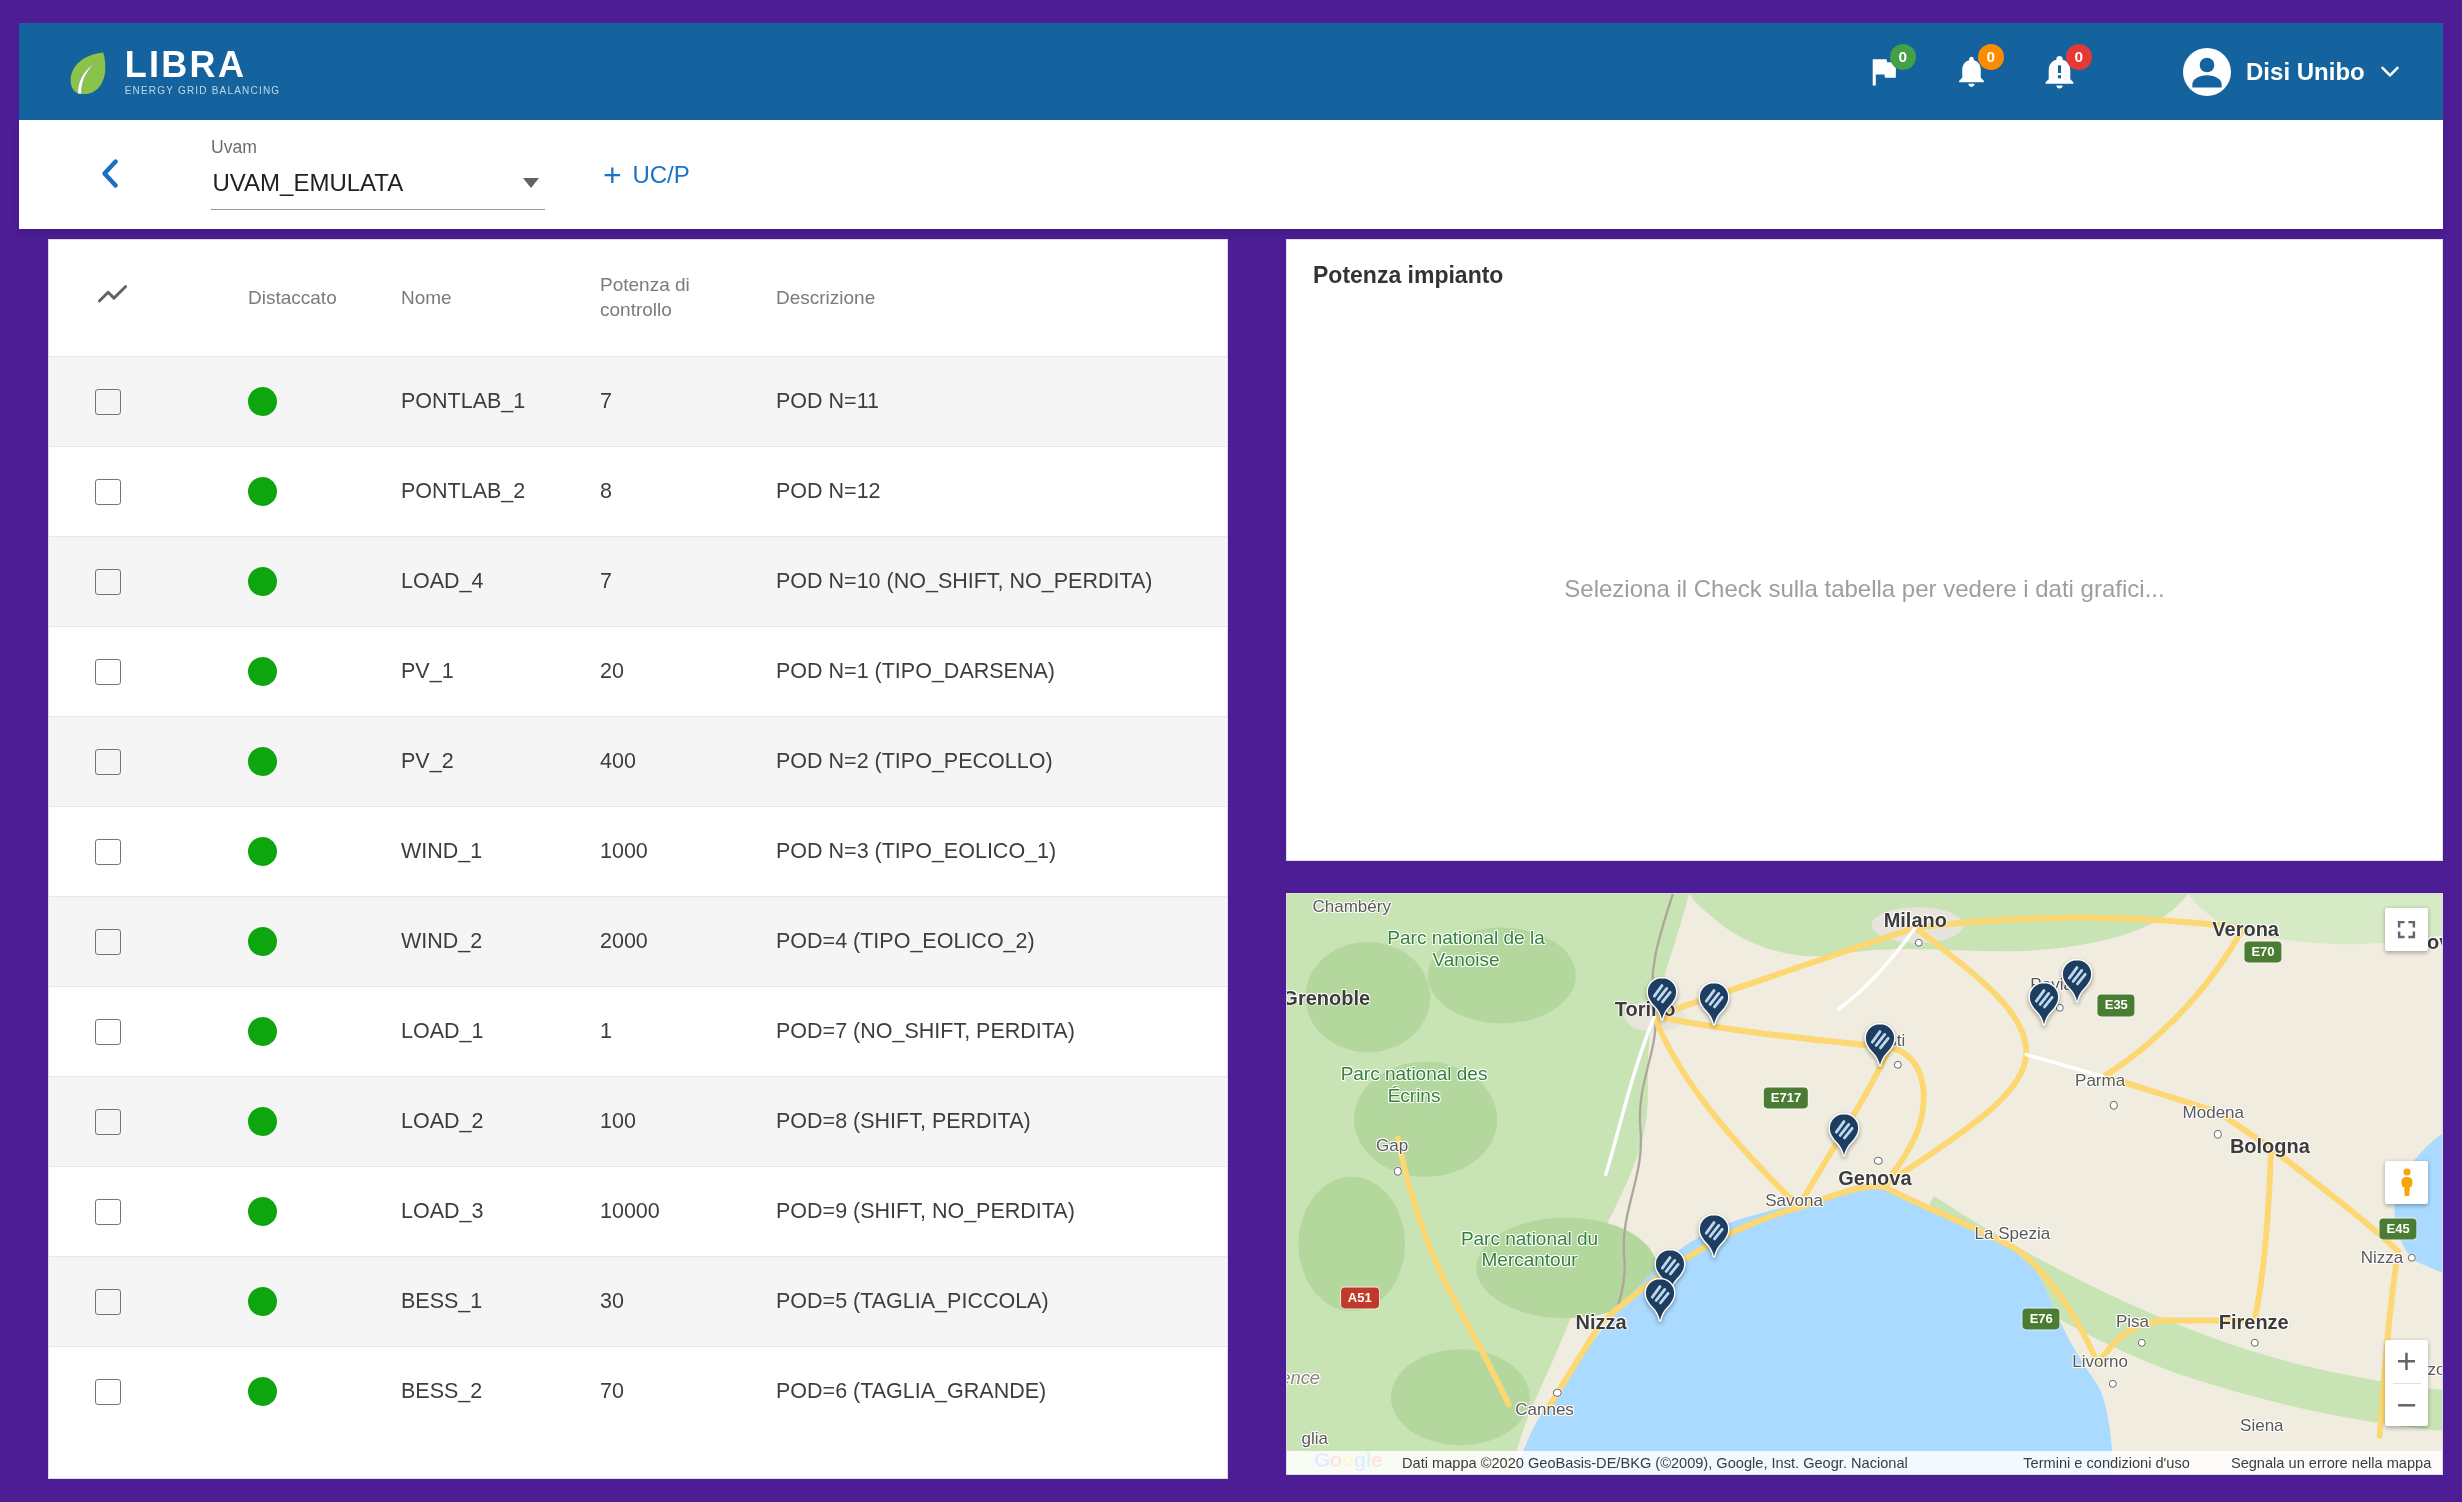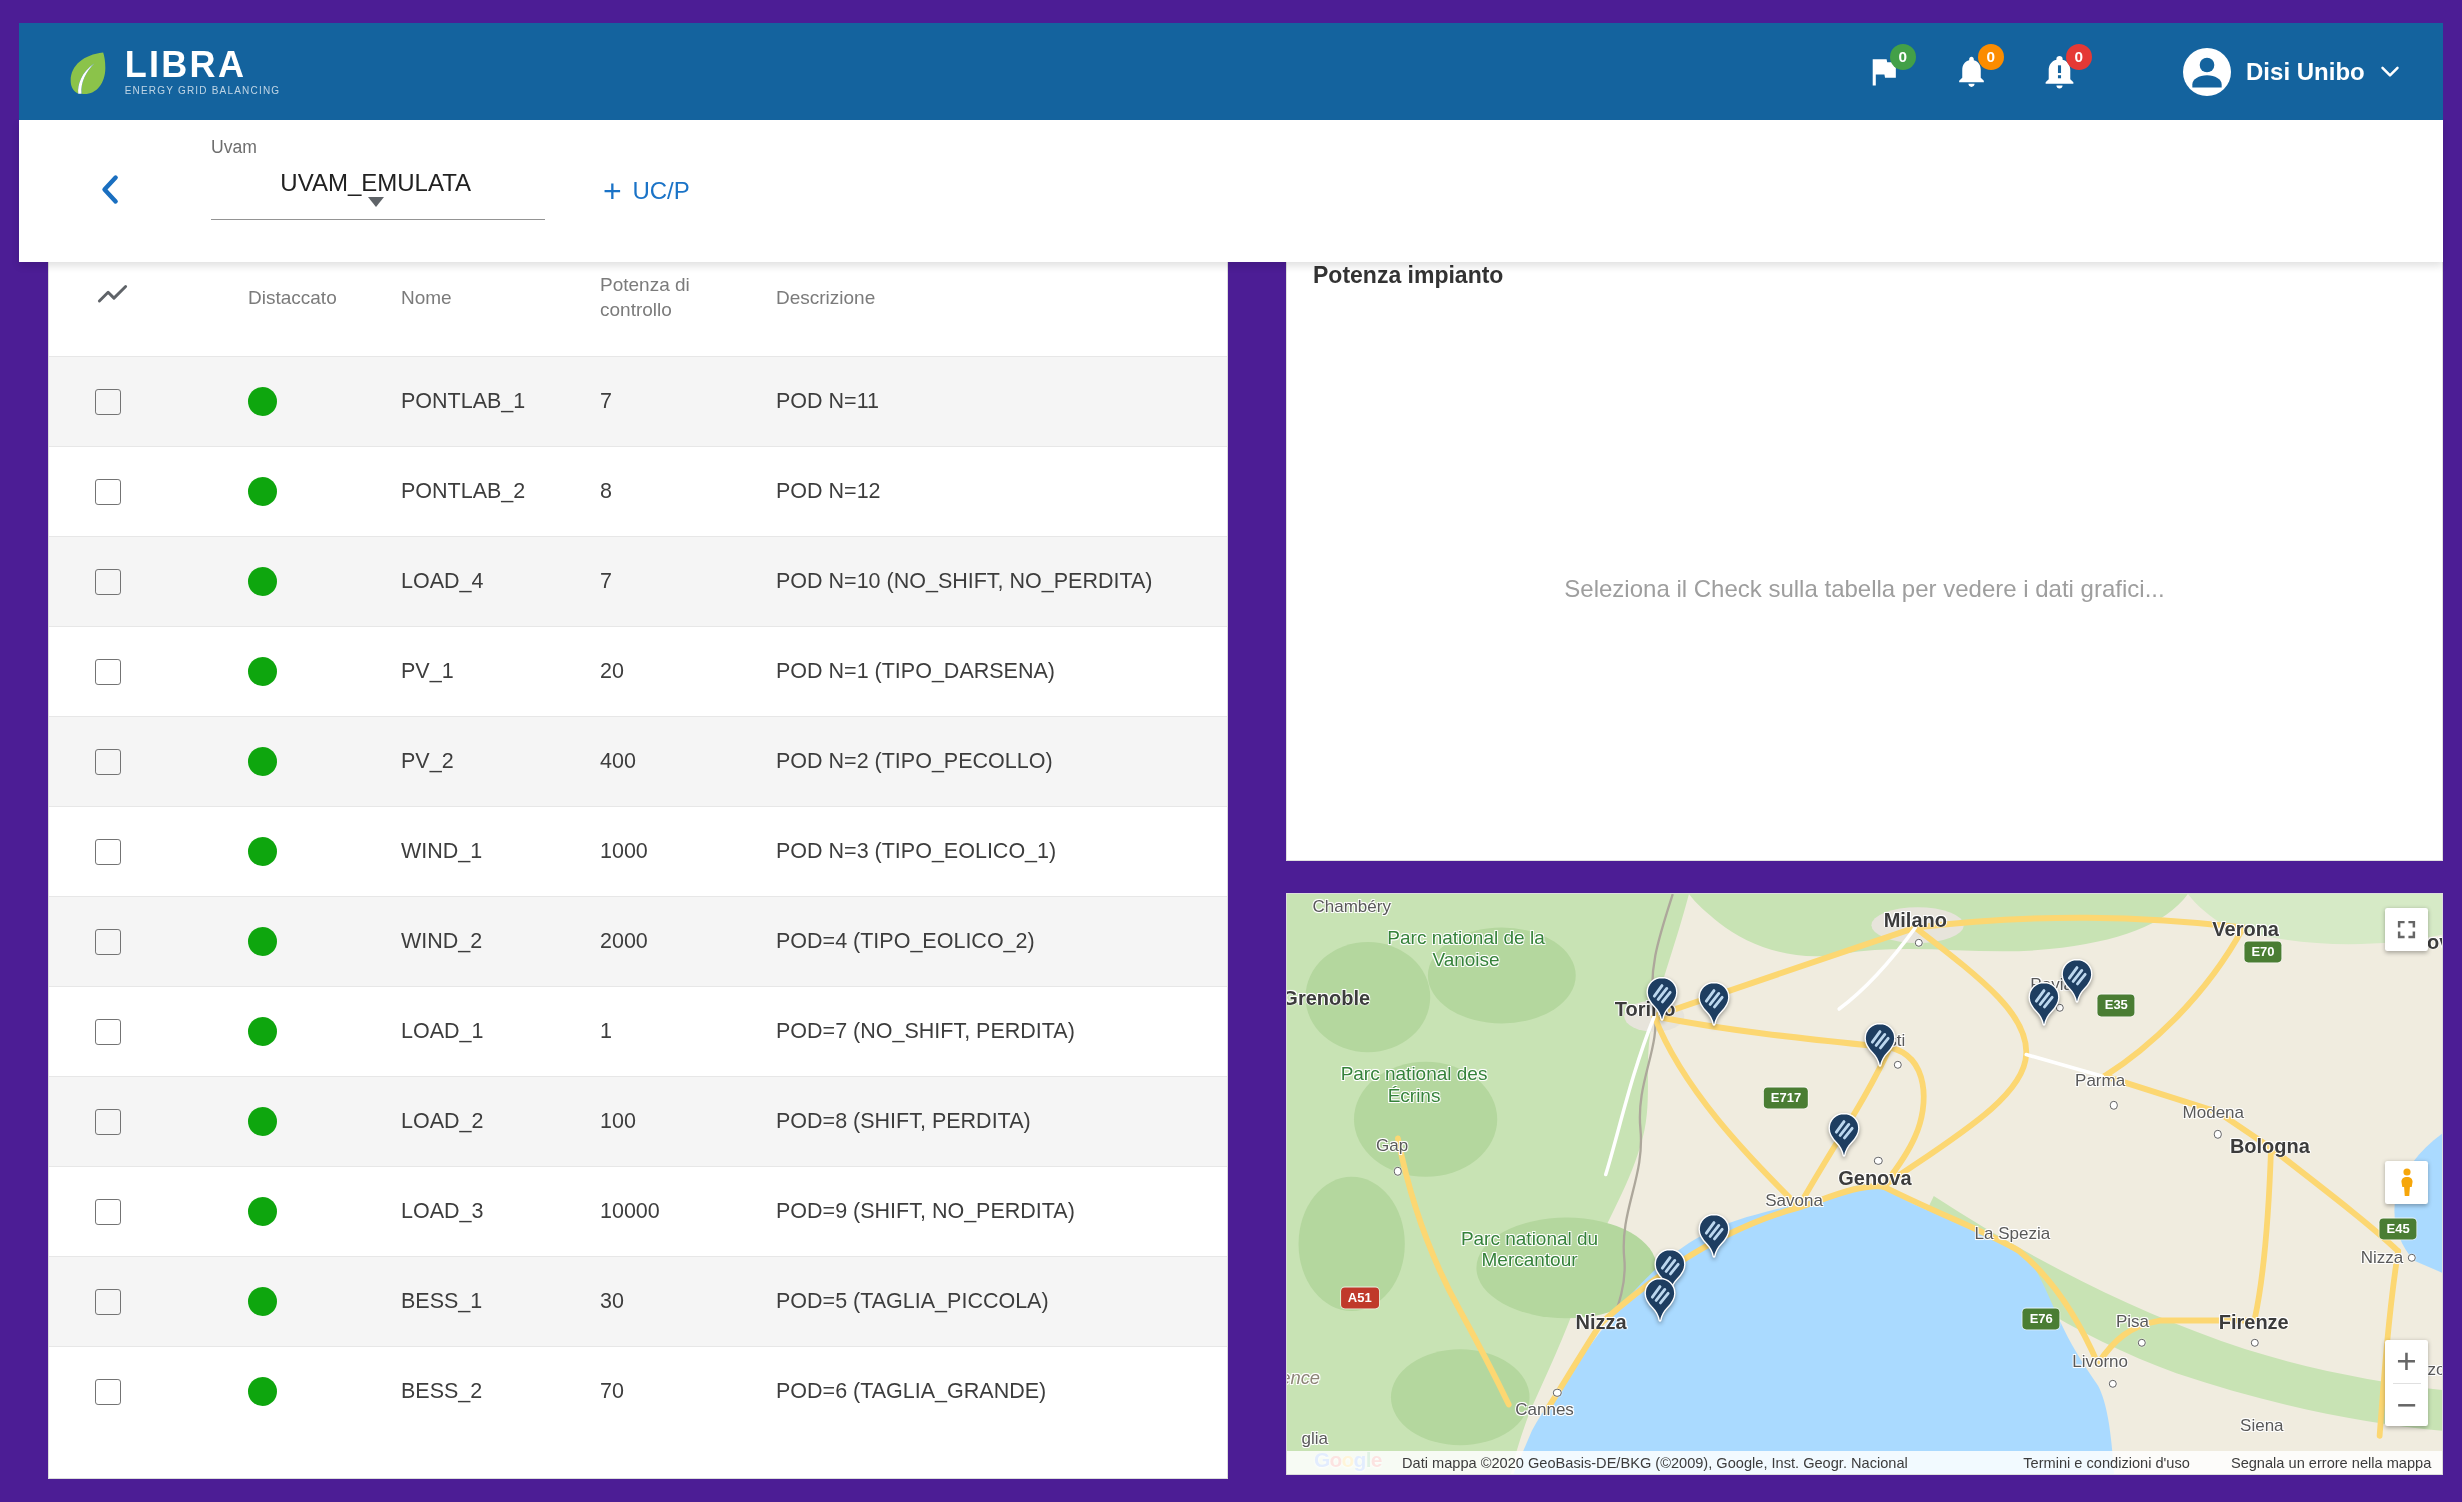--- a/index.html
+++ b/index.html
@@ -18,28 +18,28 @@
   .nav-icon svg { width:37px; height:37px; }
   .badge { position:absolute; top:-9.2px; right:-14px; min-width:26px; height:26px; border-radius:13px;
            color:#fff; font-size:15.3px; font-weight:700; display:flex; align-items:center; justify-content:center; padding:0 4.6px; }
   .badge.green { background:#43a047; } .badge.orange { background:#fb8c00; } .badge.red { background:#e53935; }
   .user { display:flex; align-items:center; gap:15.3px; margin-left:54px; cursor:pointer; }
   .avatar { width:48px; height:48px; border-radius:50%; background:#ffffff; display:flex; align-items:center; justify-content:center; }
   .avatar svg { width:44px; height:44px; }
   .uname { color:#fff; font-size:24px; font-weight:600; }
 
   
-  .subheader { position:absolute; left:19px; top:120px; right:19px; height:142px; background:#fff;
+  .subheader { position:absolute; left:19px; top:120px; right:19px; height:109px; background:#fff;
                box-shadow:0 3.8px 7.7px rgba(0,0,0,.12); z-index:15; }
   .back { position:absolute; left:71px; top:50%; transform:translateY(-50%); background:none; border:none; cursor:pointer; }
   .back svg { width:41px; height:41px; }
   .select { position:absolute; left:192px; top:17px; width:334px; cursor:pointer; }
   .sel-label { font-size:17.6px; color:#6e6e6e; }
   .sel-row { display:flex; align-items:center; justify-content:space-between;
-             border-bottom:0.8px solid #949494; padding:9.2px 6.1px 12.3px 1.5px; margin-top:1.5px;flex-direction:column; }
+             border-bottom:0.8px solid #949494; padding:9.2px 6.1px 12.3px 1.5px; margin-top:1.5px; }
   .sel-value { font-size:24px; color:#212121; }
   .caret { width:0; height:0; border-left:8.4px solid transparent; border-right:8.4px solid transparent; border-top:10px solid #5f6368; }
   .addbtn { position:absolute; left:584px; top:50%; transform:translateY(-50%); background:none; border:none;
             color:#1a73c7; font-size:24px; font-weight:500; display:flex; align-items:center; gap:10.7px; cursor:pointer; }
   .addbtn .plus { font-size:32px; font-weight:400; line-height:1; }
 
   
   .table-card { position:absolute; left:48px; top:239px; width:1180px; height:1240px;
                 background:#fff; border:0.8px solid #dcdcdc; }
   .tgrid { display:grid; grid-template-columns:115px 115px 161px 138px 1fr; align-items:center; padding:0 23px 0 46px;gap:38px; }

